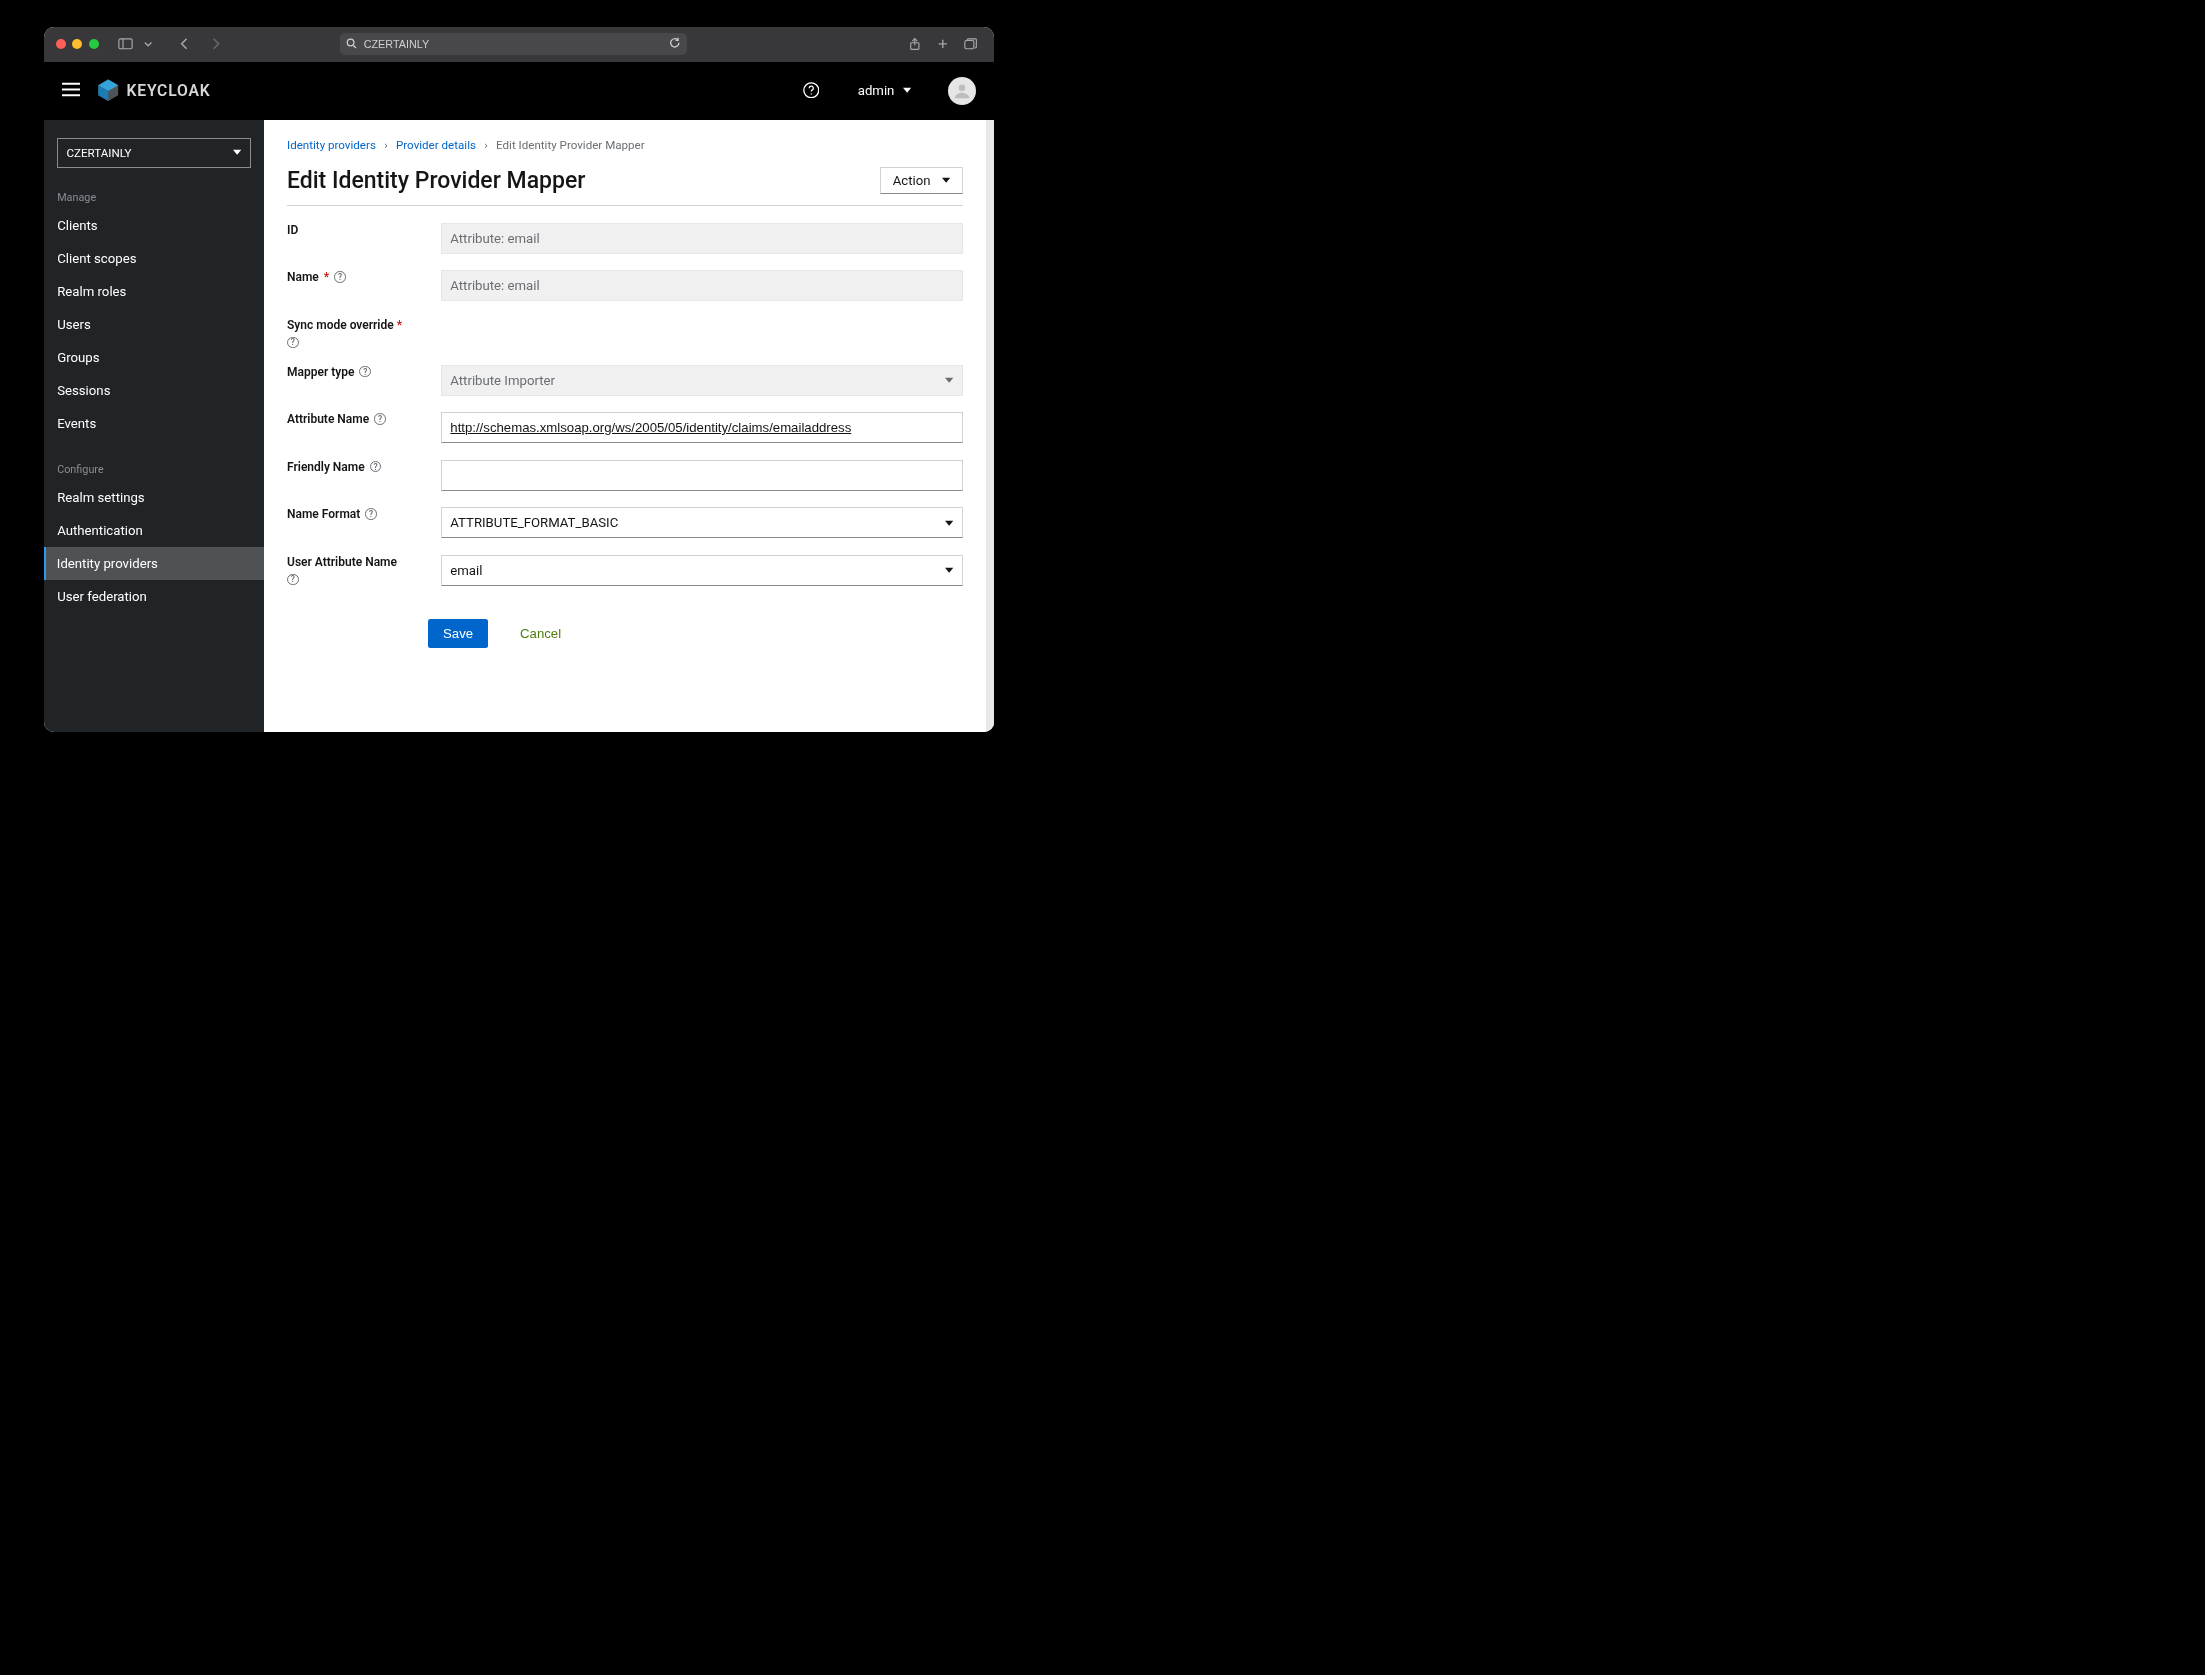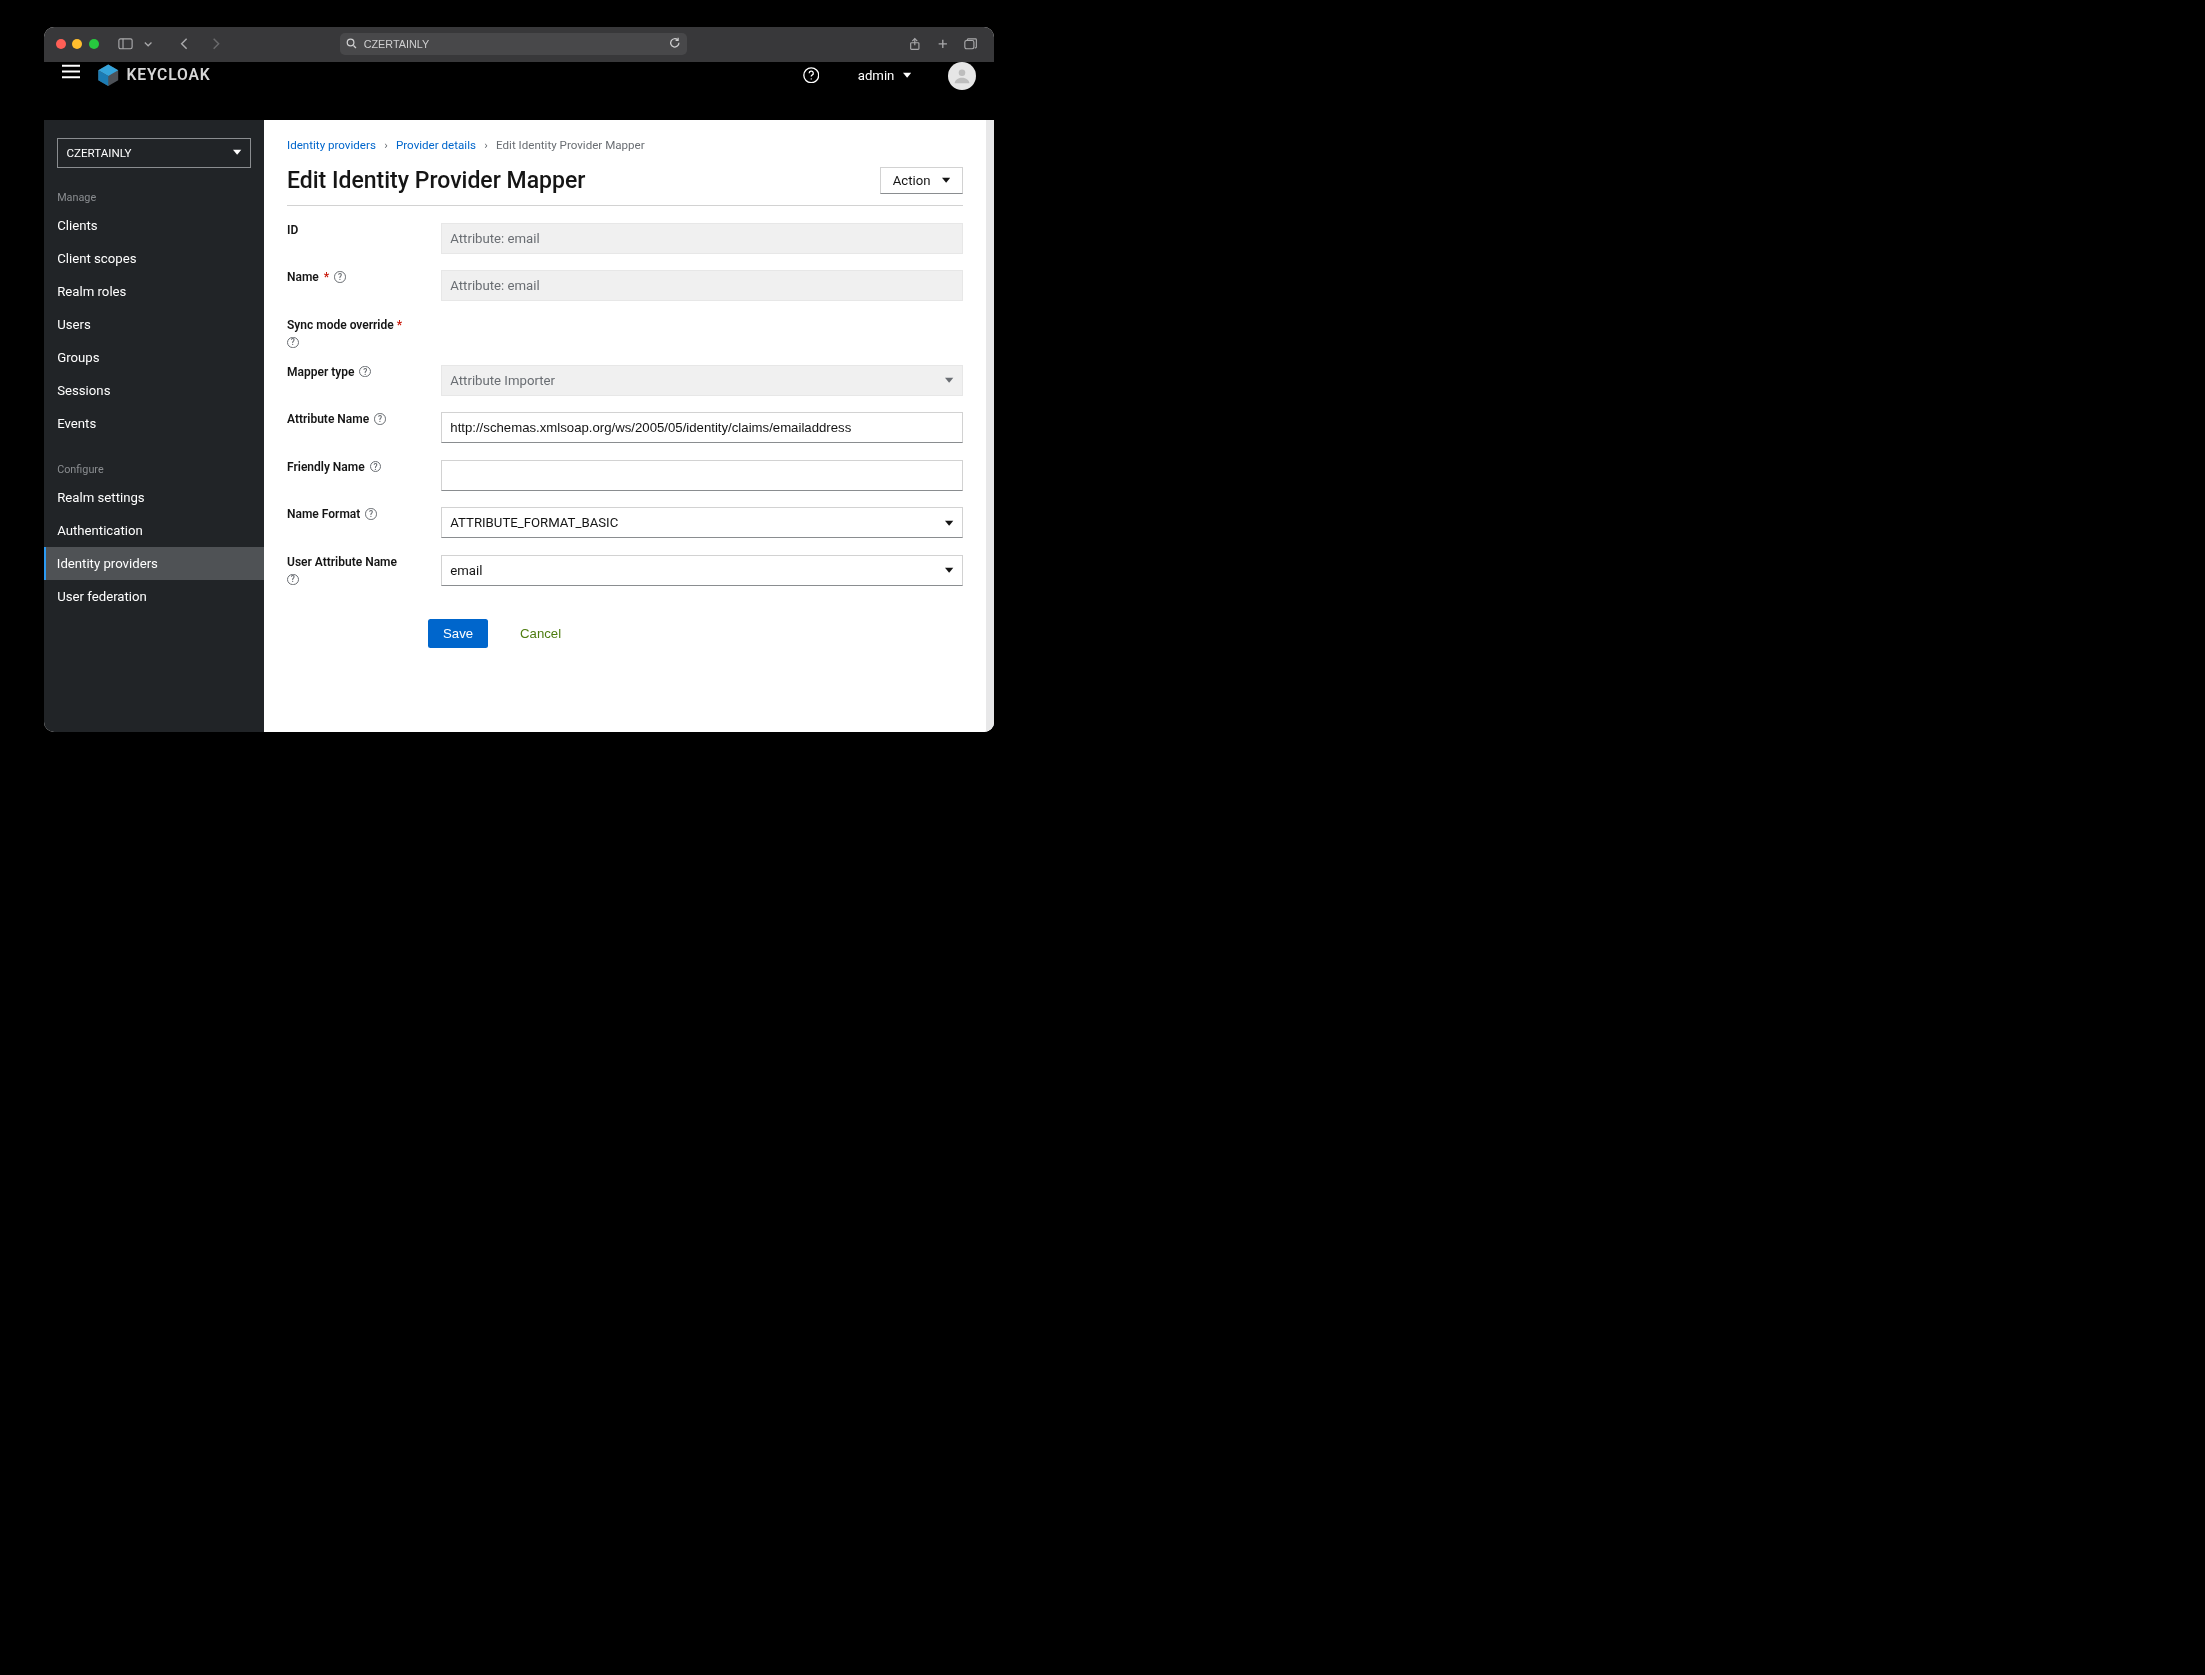--- a/index.html
+++ b/index.html
@@ -57,21 +57,21 @@
   }
   .addr input {
     background:transparent; border:0; color:#cfcfd0; font-size:10.8px; flex:1; outline:none;
   }
   .tb-right { display:flex; gap:5px; margin-left:auto; }
   
   .appheader {
     height: 58px;
     background:#000;
     display:flex;
-    align-items:flex-start;
+    align-items:center;
     padding:0 18px;
     gap:15px;
     flex-shrink:0;
   }
   .hamburger { color:#fff; font-size:18px; cursor:pointer; }
   .logo { display:flex; align-items:center; gap:5px; color:#d7d7d7; font-weight:600; letter-spacing:0.8px;}
   .logo svg { width:26.5px; height:26.5px; }
   .logo-text { font-size:15.7px; }
   .appheader .right { margin-left:auto; display:flex; align-items:center; gap:37px; color:#fff; }
   .help-btn { width:18px; height:18px; color:#fff; cursor:pointer; }
@@ -147,21 +147,21 @@
   .input.readonly, .select.disabled {
     background:#f0f0f0;
     color:#6a6e73;
     border:0.8px solid #e7e7e7;
     border-bottom:0.8px solid #e7e7e7;
     cursor:default;
   }
   .select { cursor:pointer; }
   .select .caret { color:#151515; }
   .select.disabled .caret { color:#6a6e73; }
-  .input input { border:0; background:transparent; width:100%; height:100%; font-size:13.2px; color:#151515; outline:none; }
+  .input input { border:0; background:transparent; width:100%; height:100%; font-size:13.2px; color:#151515; outline:none;text-decoration:underline; }
   .form-buttons { margin-top:33px; margin-left:141px; display:flex; gap:32px; align-items:center;}
   .btn-primary {
     background:#0066cc; color:#fff; border:0; padding:7.4px 15px; font-size:13.2px; border-radius:2.5px; cursor:pointer;
   }
   .btn-link { background:transparent; border:0; color:#4d7c0f; font-size:13.2px; cursor:pointer;text-align:center; }
   .label-wrap { display:block; width:100%; }
 </style>
 </head>
 <body>
 

